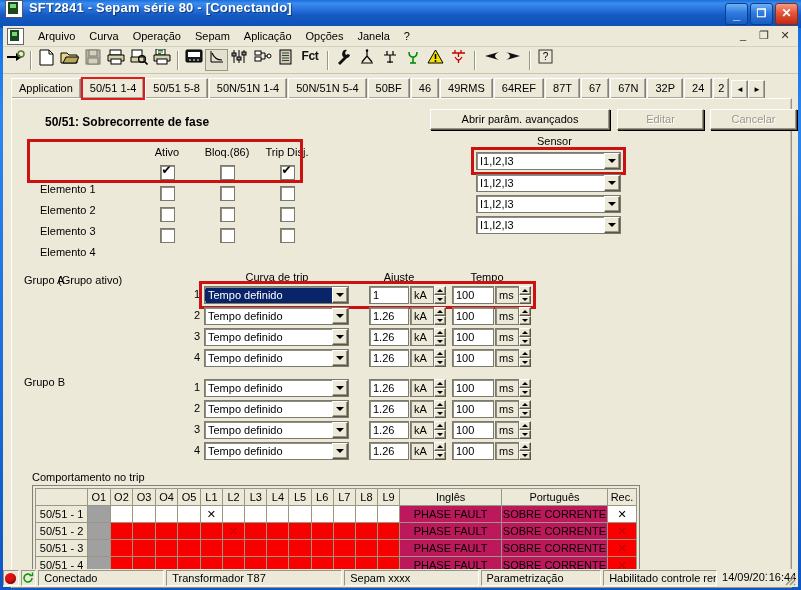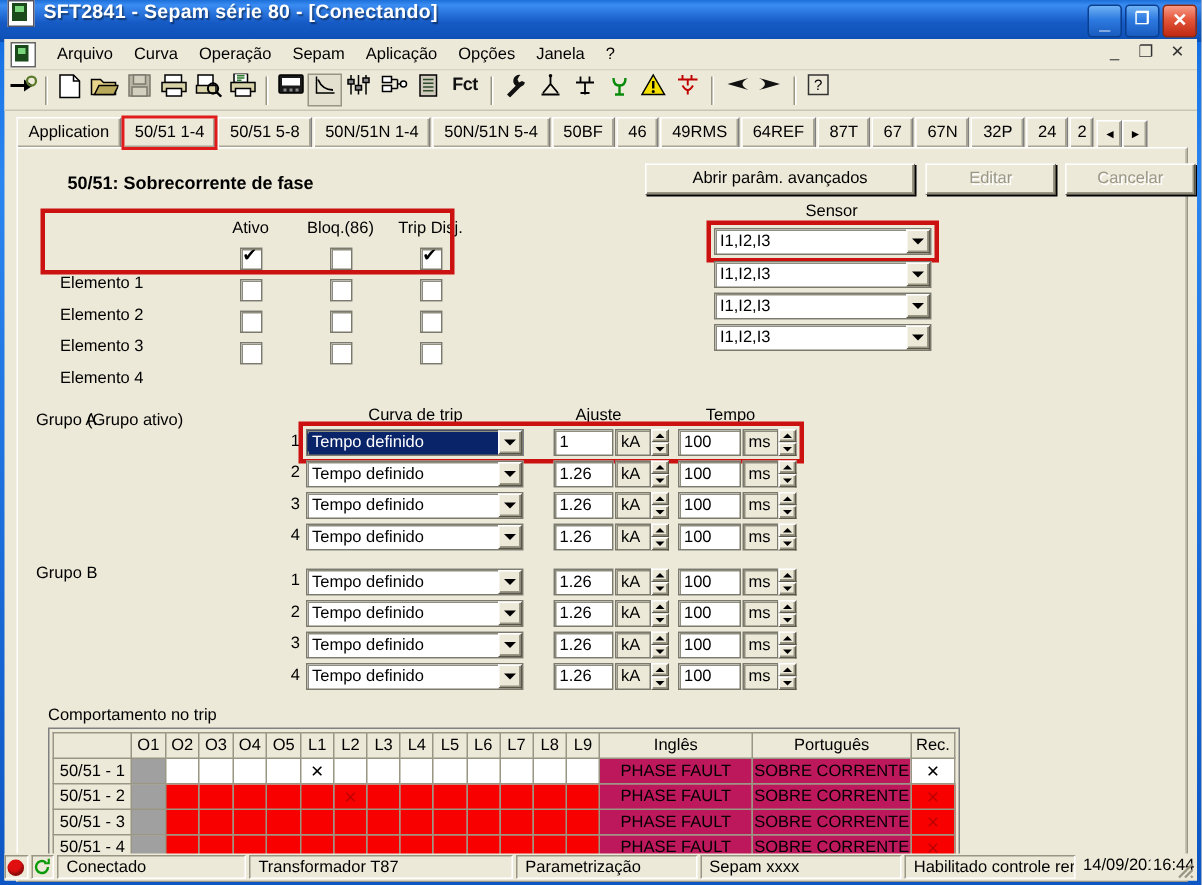--- a/index.html
+++ b/index.html
@@ -781,22 +781,22 @@
             <span class="dot-red"></span>
           </div>
         <div class="sb-icon">
           <svg width="12" height="12" viewBox="0 0 12 12">
               <path d="M10 6 a4 4 0 1 1 -1.5 -3.1" stroke="#0a9a0a" stroke-width="1.6" fill="none"></path>
               <path d="M10.5 0.5 l0 3 l-3 0" stroke="#0a9a0a" stroke-width="1.4" fill="none"></path>
             </svg>
         </div>
         <div class="sb-cell" style="width:164px">Conectado</div>
         <div class="sb-cell" style="width:230px">Transformador T87</div>
+        <div class="sb-cell" style="width:175px">Sepam xxxx</div>
         <div class="sb-cell" style="width:157px">Parametrização</div>
-        <div class="sb-cell" style="width:175px">Sepam xxxx</div>
         <div class="sb-cell" style="width:148px">Habilitado controle remoto</div>
         <div class="sb-cell" style="width:62px;border:none;padding-left:3px">14/09/2011</div>
         <div class="sb-cell" style="width:36px;border:none;padding-left:0">16:44</div>
         <svg class="grip" viewBox="0 0 14 14">
           <path d="M13 4 L4 13 M13 8 L8 13 M13 12 L12 13" stroke="#9a9684" stroke-width="1.6"></path>
         </svg>
       </div>
 
     </div>
   </div>

